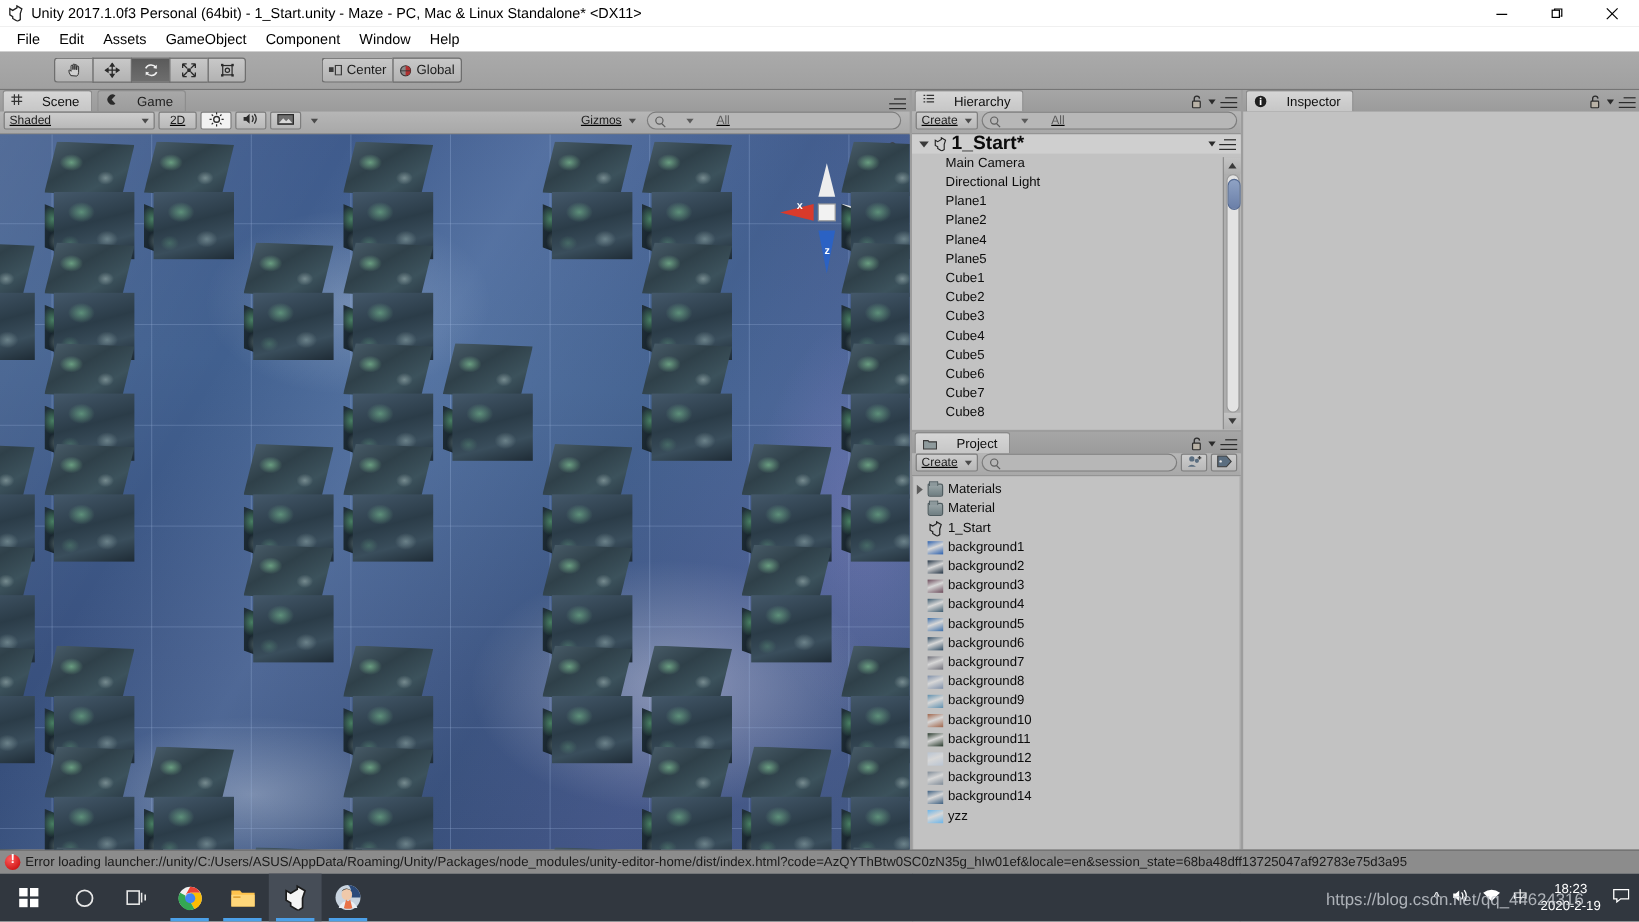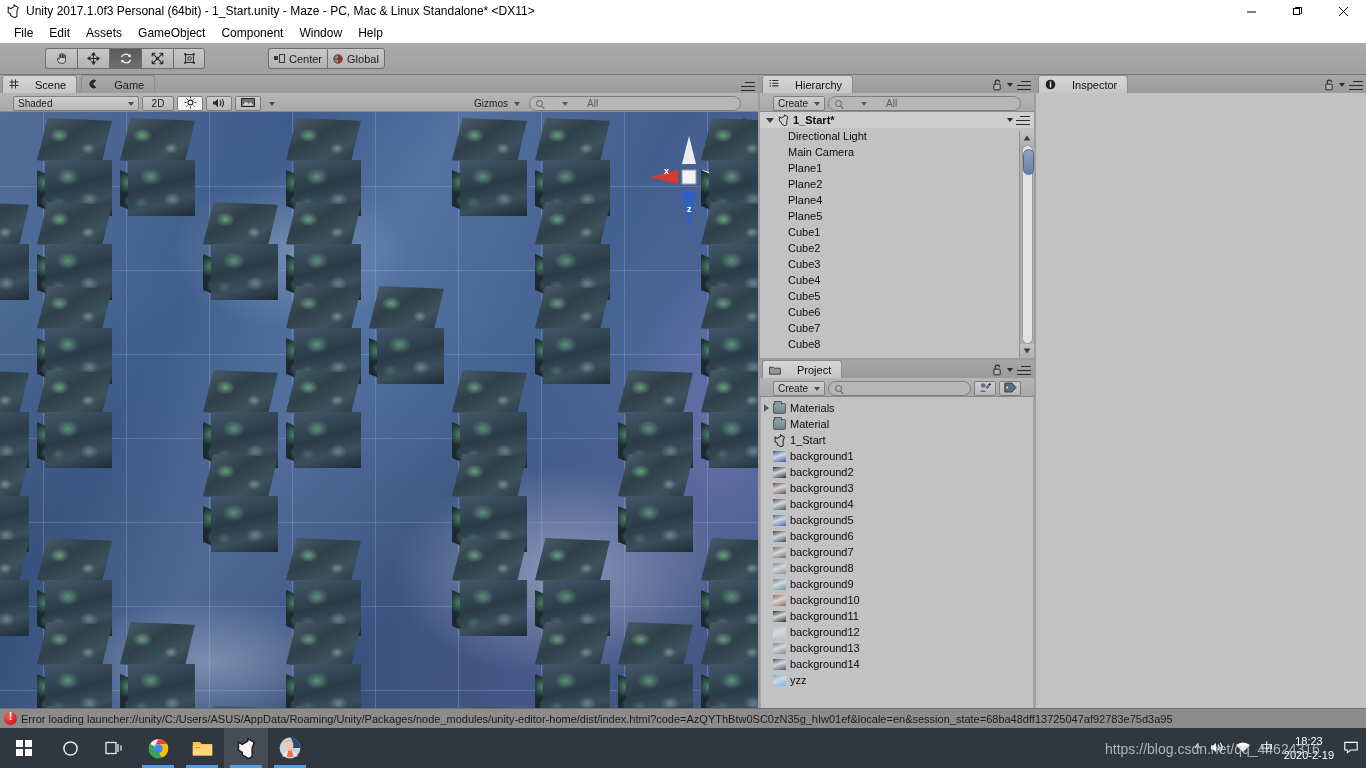--- a/index.html
+++ b/index.html
@@ -110,21 +110,21 @@
   }
   .tab-right {
     position: absolute; right: 3px; bottom: 2px;
     display: flex; align-items: center; gap: 4px;
   }
   .panel-body { position: absolute; left:0; right:0; background: #c2c2c2; }
 
   .subbar {
     height: 19px; background: linear-gradient(180deg,#b6b6b6,#a8a8a8);
     border-bottom: 1px solid #8a8a8a;
-    display: flex; align-items: flex-end; padding: 0 13px; gap: 3px;
+    display: flex; align-items: flex-start; padding: 0 3px; gap: 3px; text-decoration: underline;
   }
   .sb-btn {
     height: 15px; display: flex; align-items: center; justify-content: center;
     background: linear-gradient(180deg,#cdcdcd,#b8b8b8);
     border: 1px solid #7e7e7e; border-radius: 2px;
     font-size: 10px; color: #1b1b1b; padding: 0 4px;
   }
   .sb-btn.on { background: #f2f2f2; }
   .sb-flat { background: none; border: none; }
   .searchfield {
@@ -200,21 +200,21 @@
     position: absolute; right: 8px; top: 6px; width: 12px; height: 13px;
   }
 
   
   #hierarchy-panel { left: 760px; top: 0; width: 274px; height: 283px; }
   #hierarchy-panel .panel-body { top: 18px; bottom: 0; }
   .h-list { position: absolute; left: 0; right: 0; top: 19px; bottom: 0; overflow: hidden; background: #c2c2c2; }
   .h-root {
     height: 16px; display: flex; align-items: center; gap: 3px;
     background: #cfcfcf; padding-left: 4px;
-    font-size: 11px; font-weight: bold; color: #0c0c0c;
+    font-size: 16px; font-weight: bold; color: #0c0c0c;
   }
   .h-item {
     height: 16px; display: flex; align-items: center;
     padding-left: 28px; font-size: 11px; color: #0c0c0c;
   }
   .tri-down {
     width:0;height:0; border-left:4px solid transparent; border-right:4px solid transparent;
     border-top: 5px solid #3a3a3a; margin-left: 2px;
   }
   .tri-right {
@@ -878,24 +878,24 @@
             <span style="flex:1 1 auto;"></span>
             <span class="drop-arrow" style="margin-left:0;"></span>
             <span class="hamb" style="margin-right:4px;">
                 <i></i>
                 <i></i>
                 <i></i>
               </span>
           </div>
           <div id="hierarchy-items">
               <div class="h-item">
+                <span>Main Camera</span>
+              </div>
+              <div class="h-item">
                 <span>Directional Light</span>
-              </div>
-              <div class="h-item">
-                <span>Main Camera</span>
               </div>
               <div class="h-item">
                 <span>Plane1</span>
               </div>
               <div class="h-item">
                 <span>Plane2</span>
               </div>
               <div class="h-item">
                 <span>Plane4</span>
               </div>

